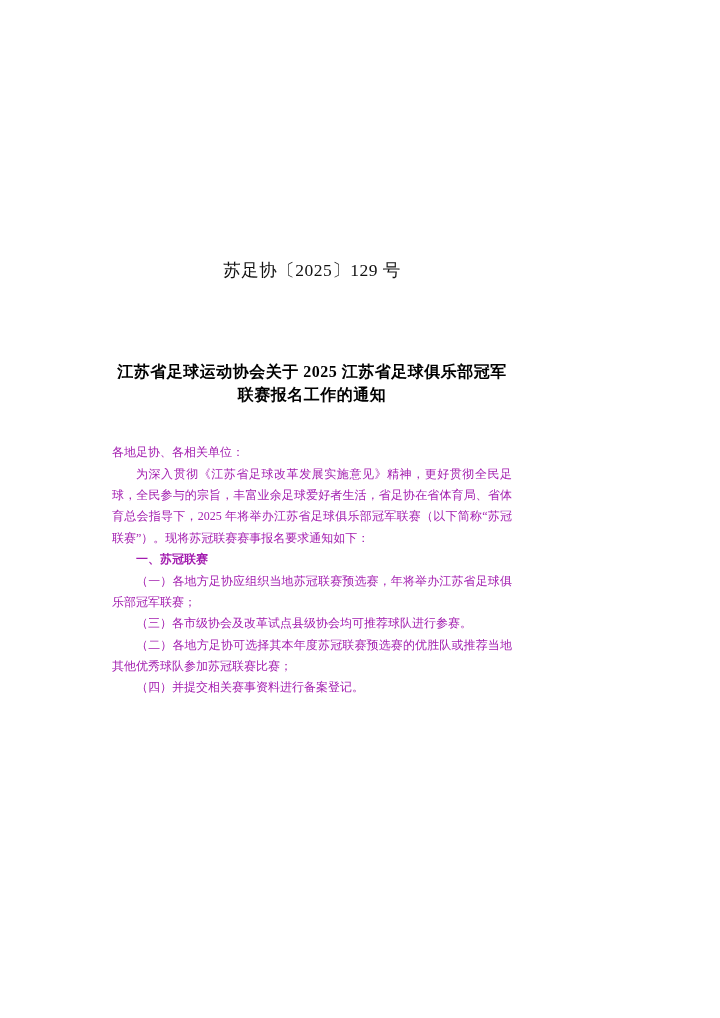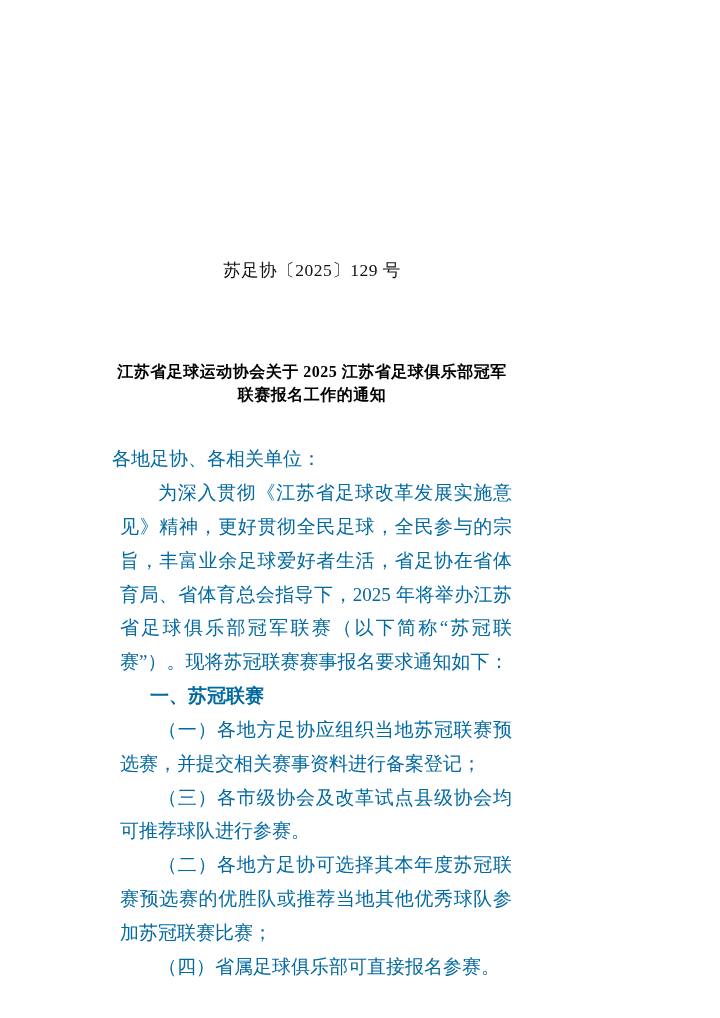--- a/index.html
+++ b/index.html
@@ -36,33 +36,32 @@
     text-align: center;
     font-size: 16px;
     font-weight: bold;
     line-height: 1.45;
     color: #000;
     letter-spacing: 0.5px;
     padding: 0 2px;
   }
   .body-text {
     margin-top: 36px;
-    font-size: 19px;
+    font-size: 12px;
     line-height: 1.78;
-    color: #0369a1;
+    color: #a21caf;
     text-align: justify;
     text-justify: inter-ideograph;
   }
   .para {
     margin: 0;
     padding: 0;
   }
   .indent-2 {
     text-indent: 2em;
-    margin-left: 8px;
   }
   .section-head {
     text-indent: 2em;
     font-weight: bold;
   }
   .no-indent {
     text-indent: 0;
   }
 </style>
 </head>
@@ -75,22 +74,22 @@
   <h1 class="doc-title">江苏省足球运动协会关于 2025 江苏省足球俱乐部冠军联赛报名工作的通知</h1>
 
   <div class="body-text">
 
     <p class="para no-indent">各地足协、各相关单位：</p>
 
     <p class="para indent-2">为深入贯彻《江苏省足球改革发展实施意见》精神，更好贯彻全民足球，全民参与的宗旨，丰富业余足球爱好者生活，省足协在省体育局、省体育总会指导下，2025 年将举办江苏省足球俱乐部冠军联赛（以下简称“苏冠联赛”）。现将苏冠联赛赛事报名要求通知如下：</p>
 
     <p class="para section-head">一、苏冠联赛</p>
 
-    <p class="para indent-2">（一）各地方足协应组织当地苏冠联赛预选赛，并提交相关赛事资料进行备案登记；</p>
+    <p class="para indent-2">（一）各地方足协应组织当地苏冠联赛预选赛，年将举办江苏省足球俱乐部冠军联赛；</p>
 
     <p class="para indent-2">（三）各市级协会及改革试点县级协会均可推荐球队进行参赛。</p>
 
     <p class="para indent-2">（二）各地方足协可选择其本年度苏冠联赛预选赛的优胜队或推荐当地其他优秀球队参加苏冠联赛比赛；</p>
 
-    <p class="para indent-2">（四）省属足球俱乐部可直接报名参赛。</p>
+    <p class="para indent-2">（四）并提交相关赛事资料进行备案登记。</p>
 
   </div>
 </div>
 
 </body></html>

